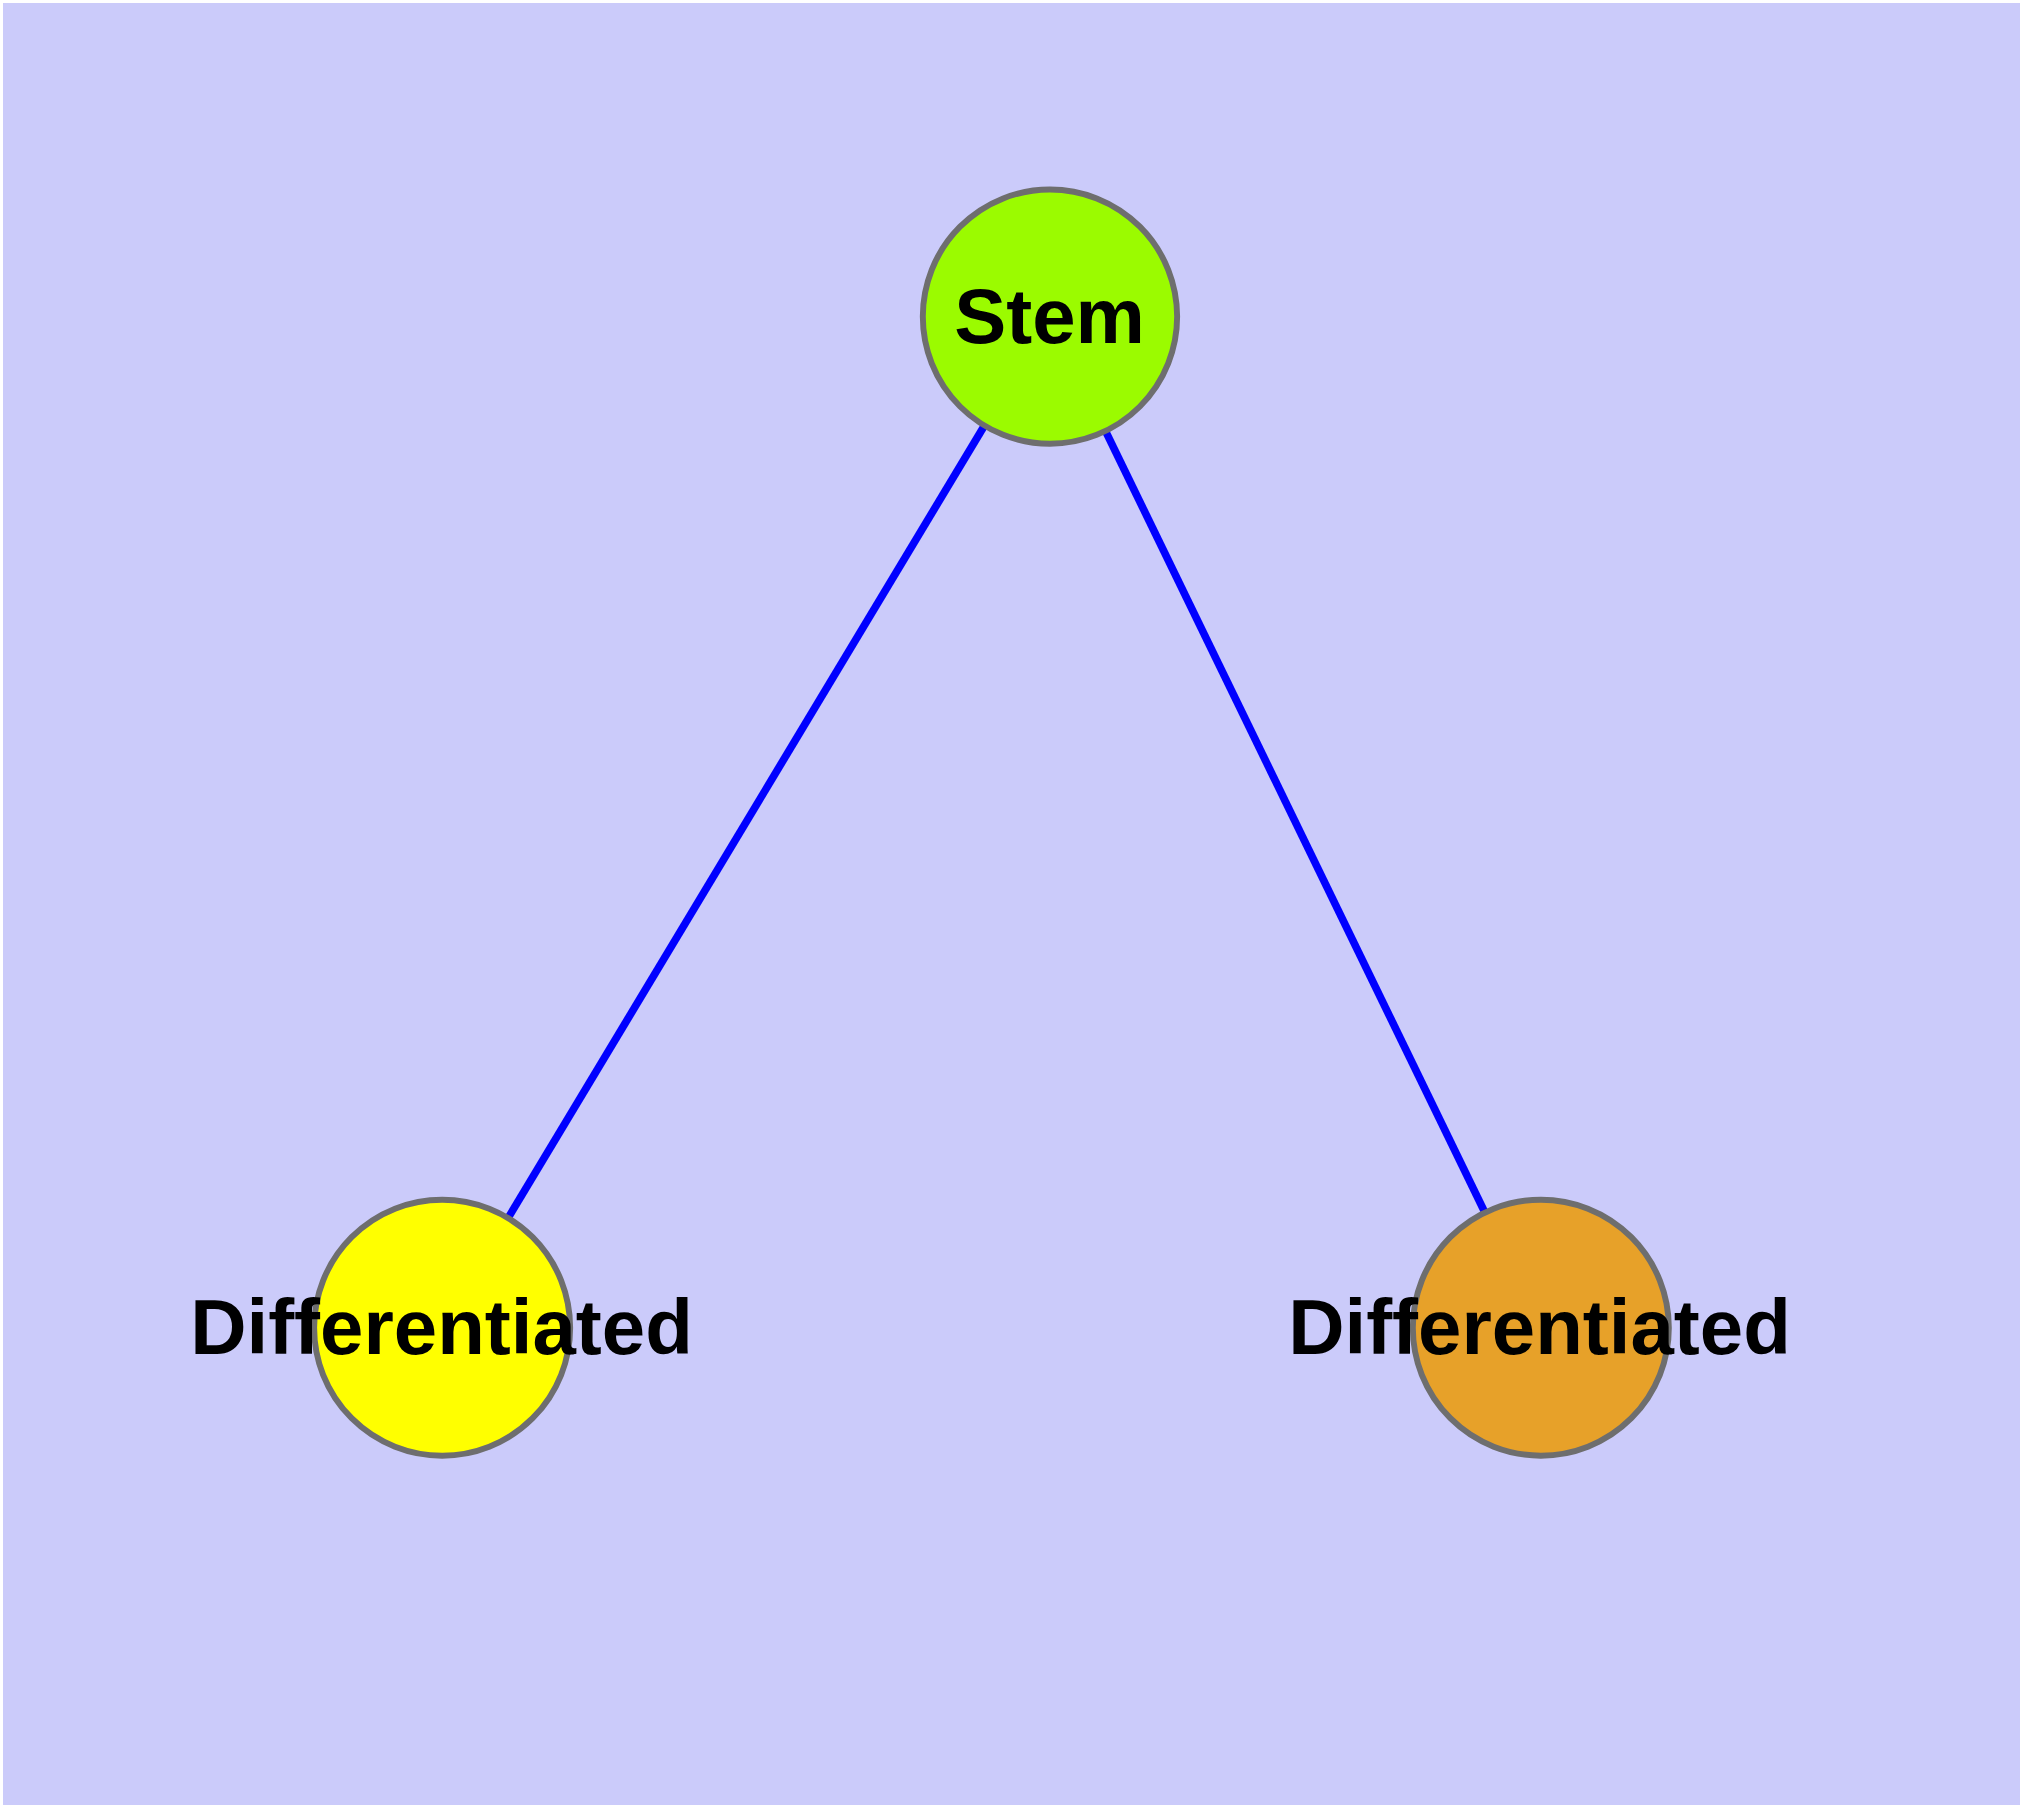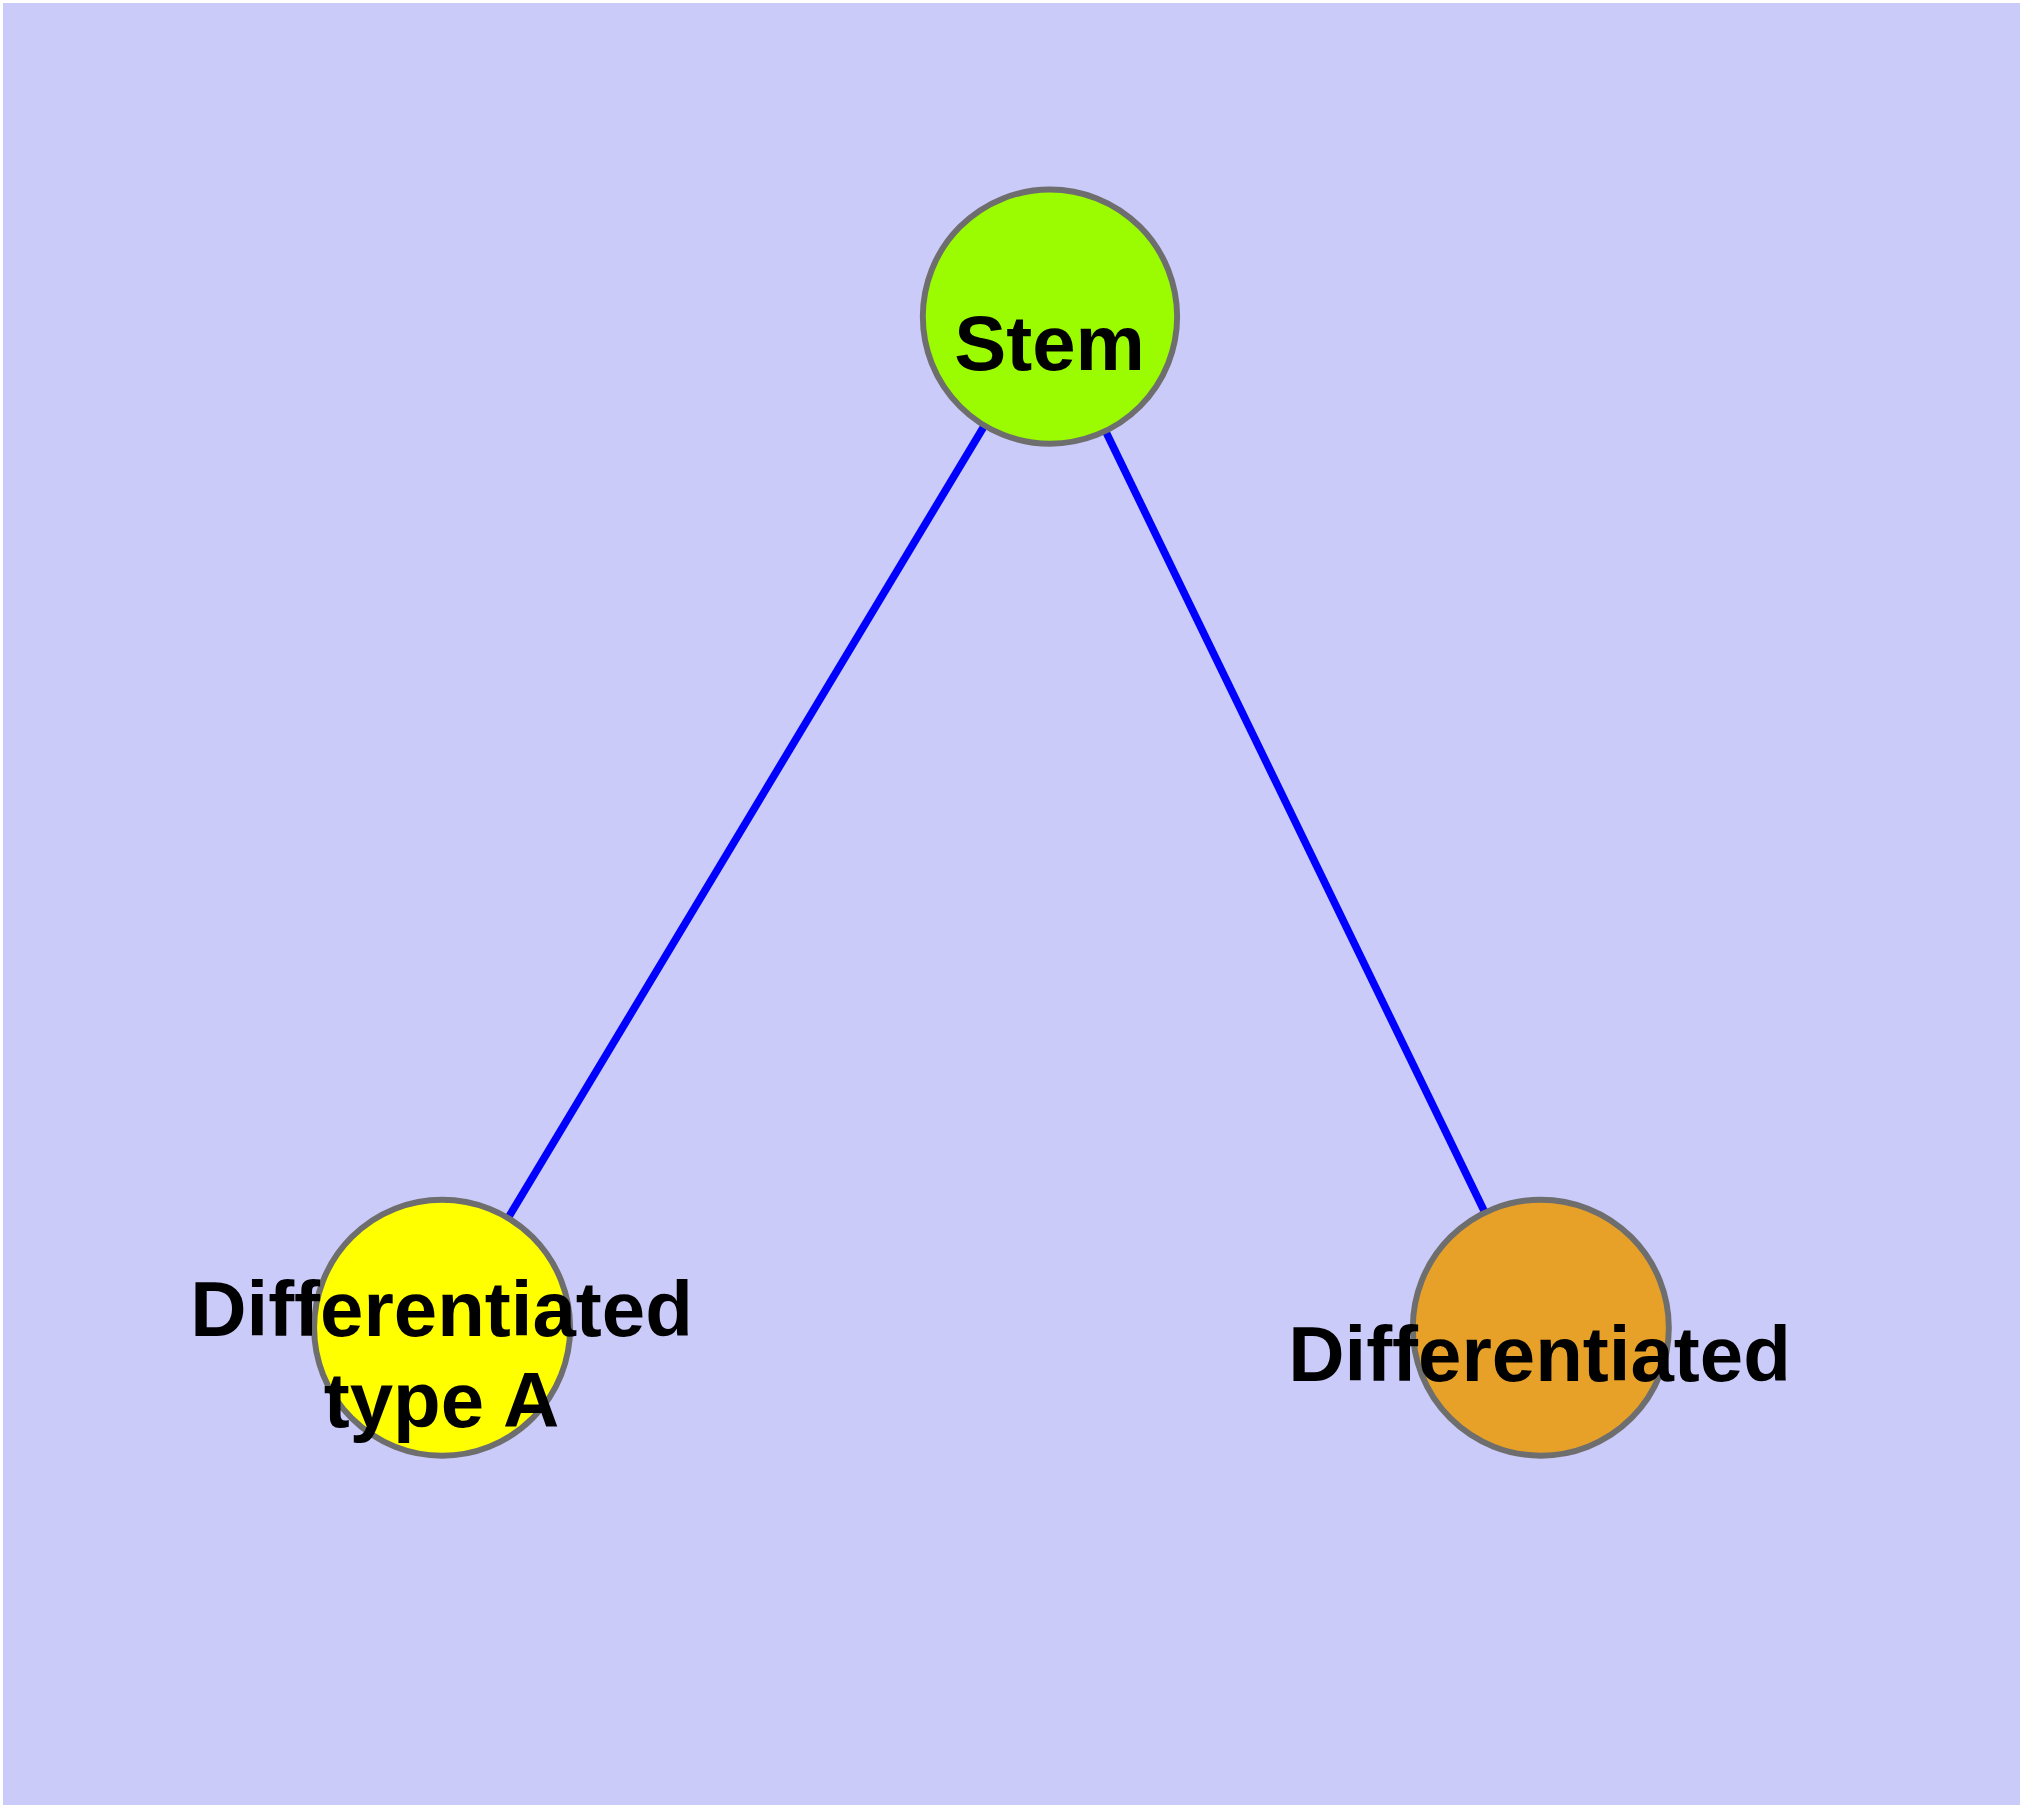--- a/index.html
+++ b/index.html
@@ -41,21 +41,20 @@
   .node-label {
     position: absolute;
     transform: translate(-50%, -50%);
     text-align: center;
     color: #000000;
     font-size: 78px;
     font-weight: bold;
     line-height: 1.17;
     white-space: nowrap;
     pointer-events: none;
-    margin-top: 27px;
   }
 </style>
 </head>
 <body>
 
 <div class="page">
   <div class="canvas">
 
     <svg class="graph-svg" viewBox="0 0 2381 2127" preserveAspectRatio="none">
 
@@ -66,21 +65,20 @@
       <circle cx="518" cy="1563" r="151" fill="#FFFF00"></circle>
       <circle cx="1814" cy="1563" r="151" fill="#E7A129"></circle>
     </svg>
 
     <div class="node-label" style="left: 1047px; top: 314px;">
       <span>Stem</span>
     </div>
 
     <div class="node-label" style="left: 439px; top: 1325px;">
       <div>Differentiated</div>
-      <div>type A</div>
     </div>
 
     <div class="node-label" style="left: 1537px; top: 1325px;">
       <div>Differentiated</div>
     </div>
 
   </div>
 </div>
 
 

